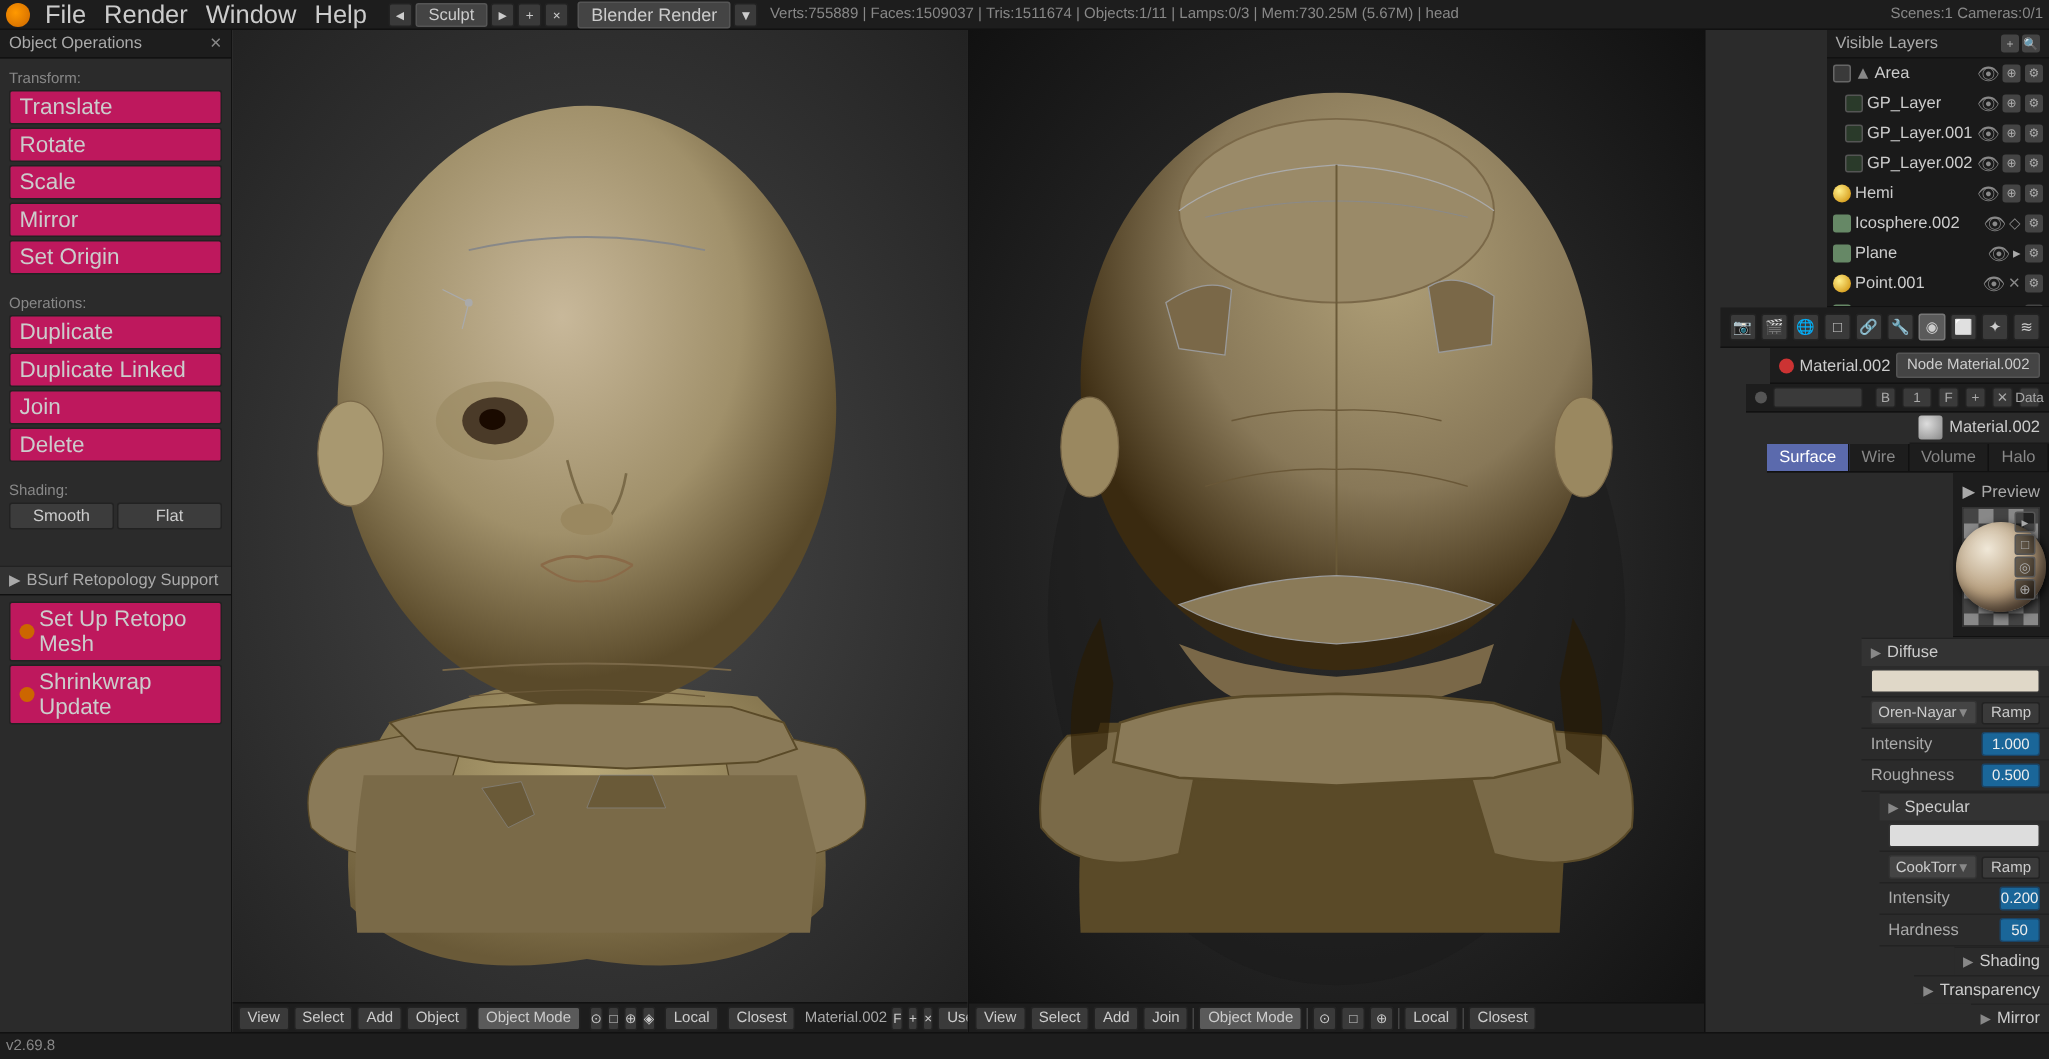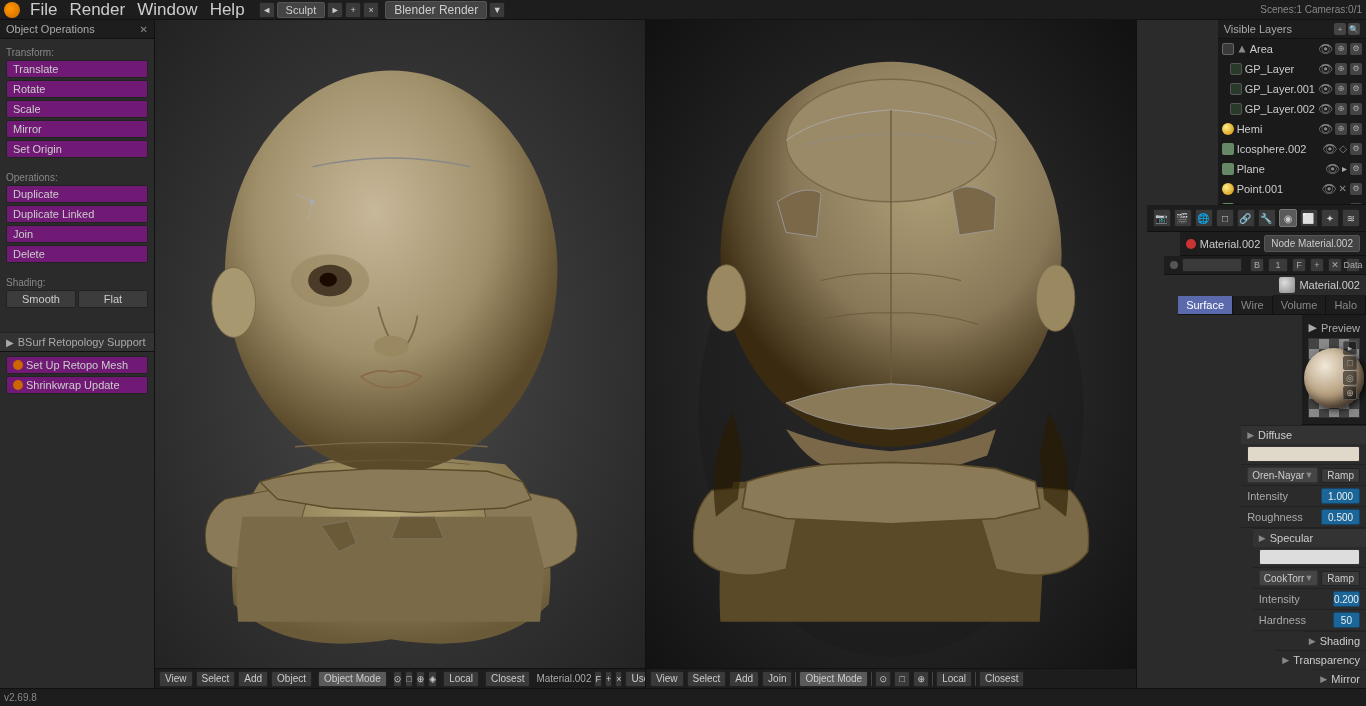--- a/index.html
+++ b/index.html
@@ -76,25 +76,25 @@
     .panel-section { padding: 4px 6px; }
     .panel-label {
       color: #888;
       font-size: 10px;
       margin-bottom: 2px;
       margin-top: 4px;
     }
     .panel-btn {
       display: block;
       width: 100%;
-      background: #701a75;
+      background: #be185d;
       border: 1px solid #222;
       color: #ccc;
       padding: 2px 6px;
-      font-size: 11px;
+      font-size: 15px;
       cursor: pointer;
       text-align: left;
       margin-bottom: 2px;
       border-radius: 2px;
     }
     .panel-btn-row {
       display: flex;
       gap: 2px;
       margin-bottom: 20px;
     }
@@ -548,20 +548,21 @@
     <div class="vp-icon-btn">►</div>
     <div class="vp-icon-btn">+</div>
     <div class="vp-icon-btn">×</div>
   </div>
 
   <div style="margin-left:6px; display:flex; align-items:center; gap:2px;">
     <span style="background:#444; border:1px solid #555; border-radius:2px; padding:1px 8px; font-size:12px; color:#ccc;">Blender Render</span>
     <div class="vp-icon-btn">▼</div>
   </div>
 
+  <div class="info-bar">Verts:755889 | Faces:1509037 | Tris:1511674 | Objects:1/11 | Lamps:0/3 | Mem:730.25M (5.67M) | head</div>
   <div style="margin-left:auto;" class="info-bar">Scenes:1  Cameras:0/1</div>
 </div>
 
 <div id="main">
 
   <div id="left-panel">
     <div class="panel-header">
       <span>Object Operations</span>
       <span class="panel-close">✕</span>
     </div>

